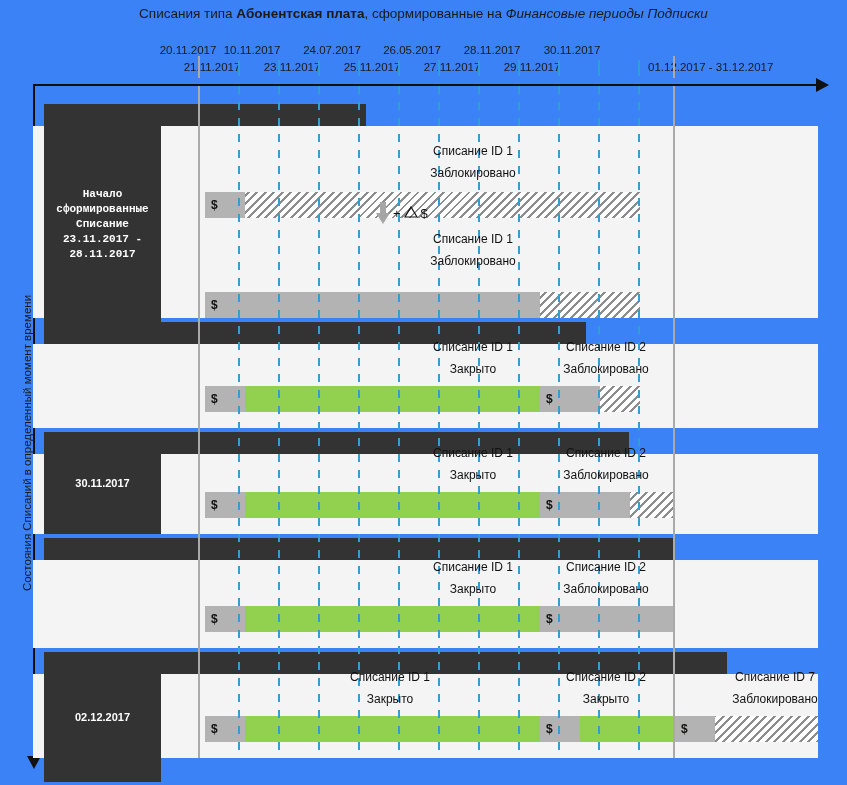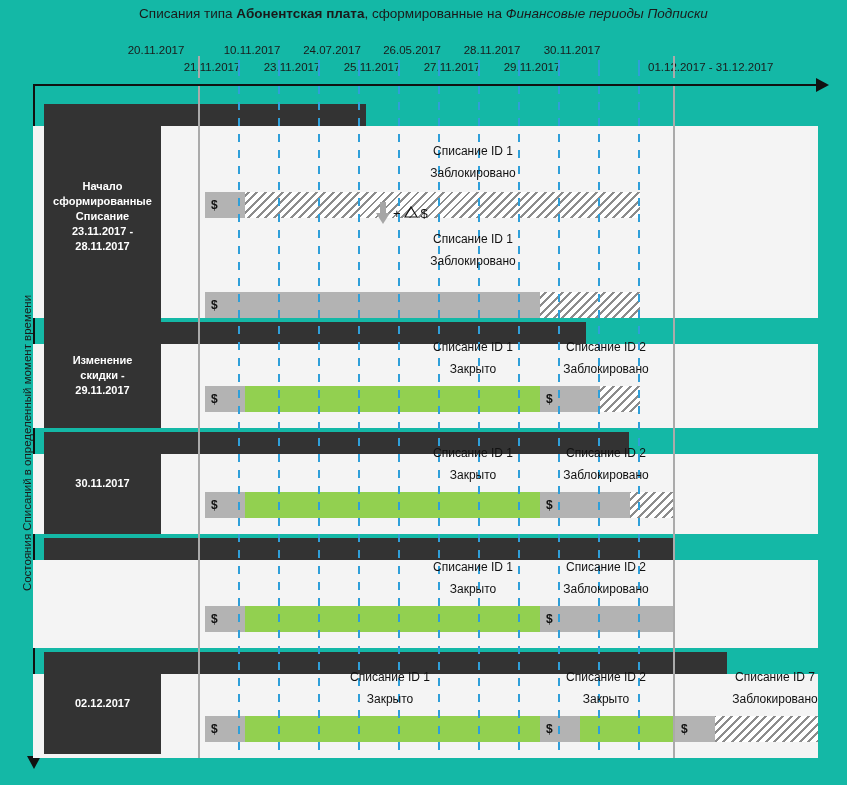--- a/index.html
+++ b/index.html
@@ -6,21 +6,21 @@
   html, body {
     margin: 0; padding: 0;
     background: #ffffff;
     font-family: "Liberation Sans", sans-serif;
   }
   #root {
     position: relative;
     width: 847px;
     height: 785px;
     overflow: hidden;
-    background: #14b8a6;
+    background: #3b82f6;
   }
 
   
   .title {
     position: absolute;
     left: 0; top: 6px;
     width: 847px;
     text-align: center;
     font-size: 13.5px;
     color: #1a1a1a;
@@ -242,21 +242,21 @@
     <span>Списания типа </span><span class="b">Абонентская плата</span><span>, сформированные на </span><span class="i">Финансовые периоды Подписки</span>
   </div>
 
   <div class="yaxis-label">Состояния Списаний в определенный момент времени</div>
   <div class="axis-line-h"></div>
   <div class="axis-arrow-h"></div>
   <div class="axis-line-v"></div>
   <div class="axis-arrow-v"></div>
 
   <div id="ticks-layer">
-      <div class="tick-label row-top" style="left: 156px;">20.11.2017</div>
+      <div class="tick-label row-top" style="left: 188px;">20.11.2017</div>
       <div class="tick-label row-top" style="left: 252px;">10.11.2017</div>
       <div class="tick-label row-top" style="left: 332px;">24.07.2017</div>
       <div class="tick-label row-top" style="left: 412px;">26.05.2017</div>
       <div class="tick-label row-top" style="left: 492px;">28.11.2017</div>
       <div class="tick-label row-top" style="left: 572px;">30.11.2017</div>
       <div class="tick-label row-bot" style="left: 212px;">21.11.2017</div>
       <div class="tick-label row-bot" style="left: 292px;">23.11.2017</div>
       <div class="tick-label row-bot" style="left: 372px;">25.11.2017</div>
       <div class="tick-label row-bot" style="left: 452px;">27.11.2017</div>
       <div class="tick-label row-bot" style="left: 532px;">29.11.2017</div>
@@ -274,21 +274,21 @@
       <div class="tick-mark" style="left: 638px;"></div>
       <div class="tick-mark" style="background: rgb(170, 170, 170); height: 22px; top: 56px; left: 198px;"></div>
       <div class="tick-mark" style="background: rgb(170, 170, 170); height: 22px; top: 56px; left: 673px;"></div>
     </div>
 
   <div class="plot">
     <div id="rows-layer">
         <div class="row" style="top: 18px; height: 214px;">
           <div class="row-band" style="top: 22px; height: 192px;"></div>
           <div class="row-ribbon" style="left: 11px; top: 0px; width: 322px;"></div>
-          <div class="row-label" style="top: 4px; height: 216px;">
+          <div class="row-label" style="top: 12px; height: 216px; font-family: Liberation Mono, monospace;">
             <span>
               <div>Начало</div>
               <div>сформированные</div>
               <div>Списание</div>
               <div>23.11.2017 -</div>
               <div>28.11.2017</div>
             </span>
           </div>
           <div class="bar dollar" style="left: 172px; width: 40px; top: 88px;">$</div>
           <div class="bar hatch" style="left: 212px; width: 395px; top: 88px;"></div>
@@ -304,27 +304,20 @@
             <span>+</span>
             <span><svg width="14" height="12" viewBox="0 0 14 12">
                 <polygon points="7,1 13,11 1,11" fill="none" stroke="#111" stroke-width="1.2"></polygon>
               </svg></span>
             <span>$</span>
           </div>
         </div>
         <div class="row" style="top: 236px; height: 106px;">
           <div class="row-band" style="top: 22px; height: 84px;"></div>
           <div class="row-ribbon" style="left: 11px; top: 0px; width: 542px;"></div>
-          <div class="row-label" style="top: 0px; height: 106px;">
-            <span>
-              <div>Изменение</div>
-              <div>скидки -</div>
-              <div>29.11.2017</div>
-            </span>
-          </div>
           <div class="bar dollar" style="left: 172px; width: 40px; top: 64px;">$</div>
           <div class="bar green" style="left: 212px; width: 295px; top: 64px;"></div>
           <div class="bar dollar" style="left: 507px; width: 40px; top: 64px;">$</div>
           <div class="bar grey" style="left: 547px; width: 20px; top: 64px;"></div>
           <div class="bar hatch" style="left: 567px; width: 40px; top: 64px;"></div>
           <div class="annot id" style="left: 440px; top: 18px;">Списание ID 1</div>
           <div class="annot state" style="left: 440px; top: 40px;">Закрыто</div>
           <div class="annot id" style="left: 573px; top: 18px;">Списание ID 2</div>
           <div class="annot state" style="left: 573px; top: 40px;">Заблокировано</div>
         </div>
@@ -354,21 +347,21 @@
           <div class="bar dollar" style="left: 507px; width: 40px; top: 68px;">$</div>
           <div class="bar grey" style="left: 547px; width: 93px; top: 68px;"></div>
           <div class="annot id" style="left: 440px; top: 22px;">Списание ID 1</div>
           <div class="annot state" style="left: 440px; top: 44px;">Закрыто</div>
           <div class="annot id" style="left: 573px; top: 22px;">Списание ID 2</div>
           <div class="annot state" style="left: 573px; top: 44px;">Заблокировано</div>
         </div>
         <div class="row" style="top: 566px; height: 106px;">
           <div class="row-band" style="top: 22px; height: 84px;"></div>
           <div class="row-ribbon" style="left: 11px; top: 0px; width: 683px;"></div>
-          <div class="row-label" style="top: 0px; height: 102px;">
+          <div class="row-label" style="top: 0px; height: 130px;">
             <span>
               <div>02.12.2017</div>
             </span>
           </div>
           <div class="bar dollar" style="left: 172px; width: 40px; top: 64px;">$</div>
           <div class="bar green" style="left: 212px; width: 295px; top: 64px;"></div>
           <div class="bar dollar" style="left: 507px; width: 40px; top: 64px;">$</div>
           <div class="bar green" style="left: 547px; width: 93px; top: 64px;"></div>
           <div class="bar dollar" style="left: 642px; width: 40px; top: 64px;">$</div>
           <div class="bar hatch" style="left: 682px; width: 103px; top: 64px;"></div>

